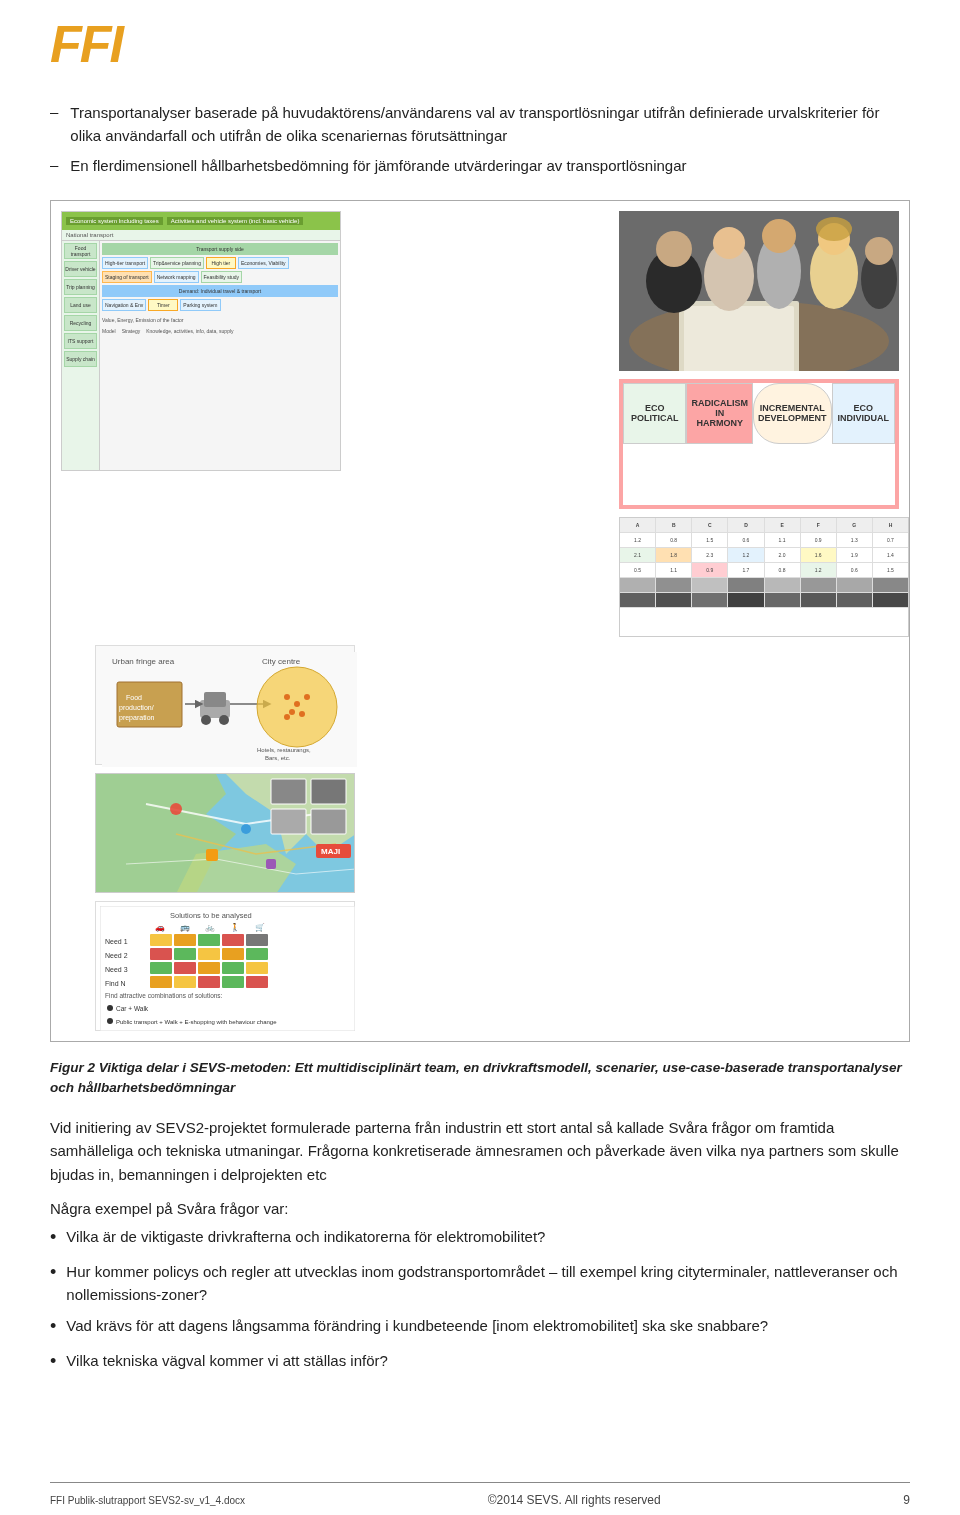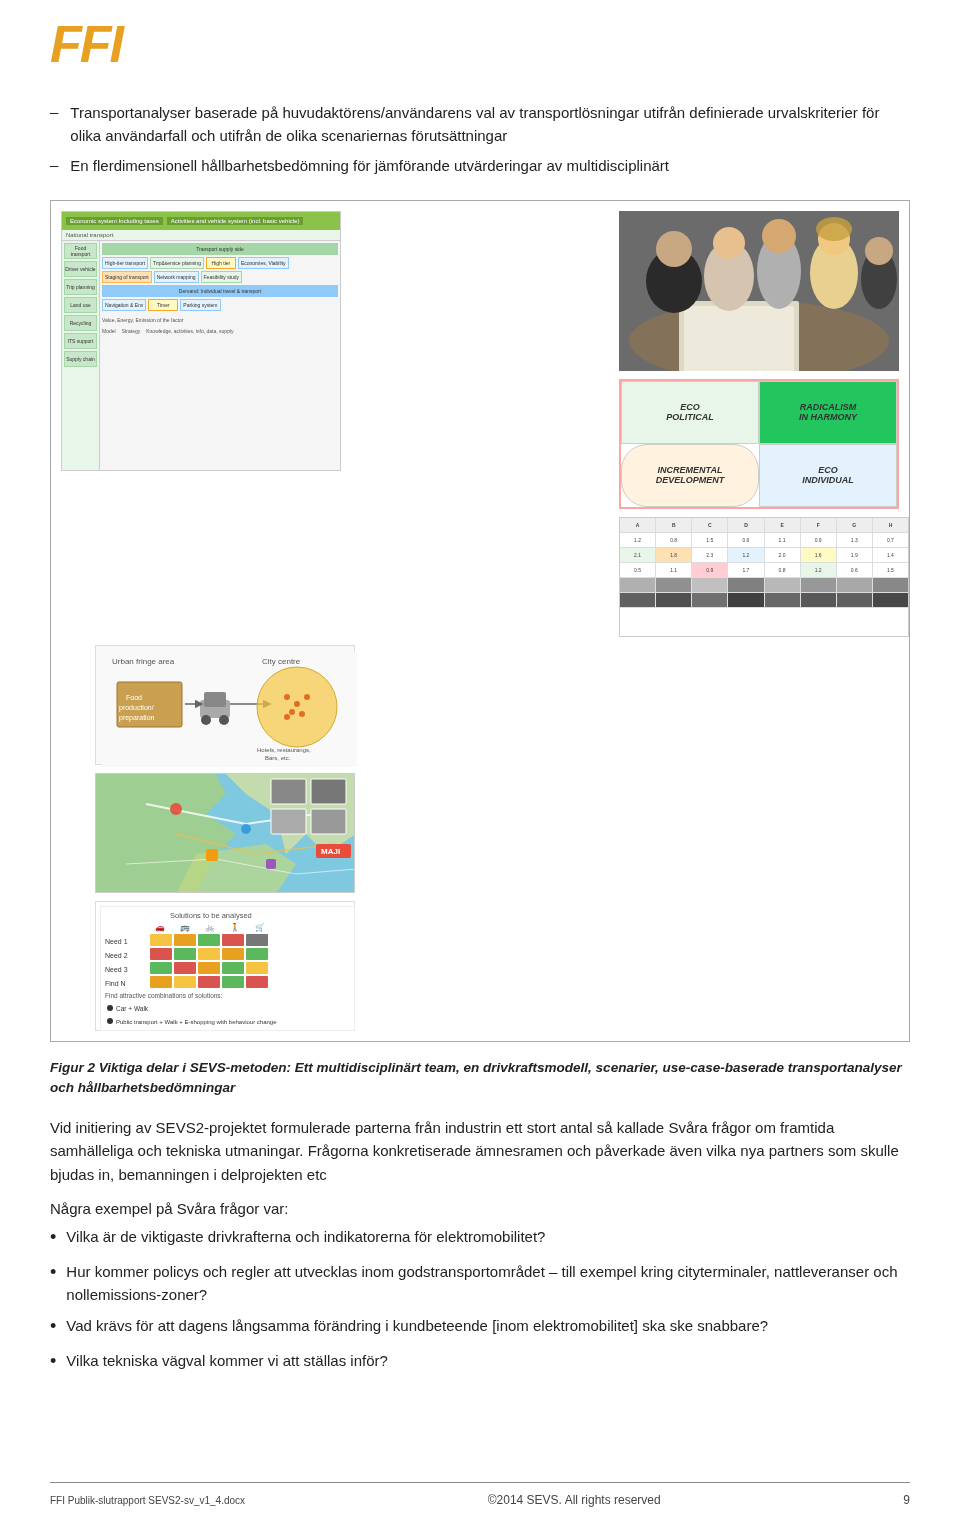--- a/index.html
+++ b/index.html
@@ -194,40 +194,39 @@
       width: 280px;
       height: 160px;
       background: #888;
       overflow: hidden;
       position: relative;
     }
 
     
     .scenarios-grid {
       display: grid;
-      grid-template-columns: 1fr 1fr;
+      grid-template-columns: 1fr 1fr 1fr 1fr;
       grid-template-rows: 1fr 1fr;
       width: 100%;
       height: 130px;
-      border: 2px solid #fca5a5;
-      font-style: italic;
+      border: 4px solid #fca5a5;
     }
     .scenario-cell {
       border: 1px solid #ccc;
       display: flex;
       align-items: center;
       justify-content: center;
       text-align: center;
       font-size: 9px;
       font-weight: bold;
       color: #333;
       padding: 4px;
     }
     .scenario-cell.eco-political { background: #e8f5e9; }
-    .scenario-cell.radicalism { background: #22c55e; }
+    .scenario-cell.radicalism { background: #fca5a5; }
     .scenario-cell.incremental { background: #fff3e0; border-radius: 26px; }
     .scenario-cell.eco-individual { background: #e3f2fd; }
 
     
     .right-images {
       width: 260px;
       display: flex;
       flex-direction: column;
       gap: 8px;
       margin-left: 34px;
@@ -385,21 +384,21 @@
 
   <div class="content">
 
     <div class="top-bullets">
       <div class="bullet-item">
         <span class="bullet-dash">–</span>
         <span class="bullet-text">Transportanalyser baserade på huvudaktörens/användarens val av transportlösningar utifrån definierade urvalskriterier för olika användarfall och utifrån de olika scenariernas förutsättningar</span>
       </div>
       <div class="bullet-item">
         <span class="bullet-dash">–</span>
-        <span class="bullet-text">En flerdimensionell hållbarhetsbedömning för jämförande utvärderingar av multidisciplinärt</span>
+        <span class="bullet-text">En flerdimensionell hållbarhetsbedömning för jämförande utvärderingar av transportlösningar</span>
       </div>
     </div>
 
     <div class="figure-box">
       <div class="figure-inner">
 
         <div class="sevs-diagram">
           <div class="sevs-header-bar">
             <span>Economic system   Including taxes</span>
             <span>Activities and vehicle system (incl. basic vehicle)</span>

